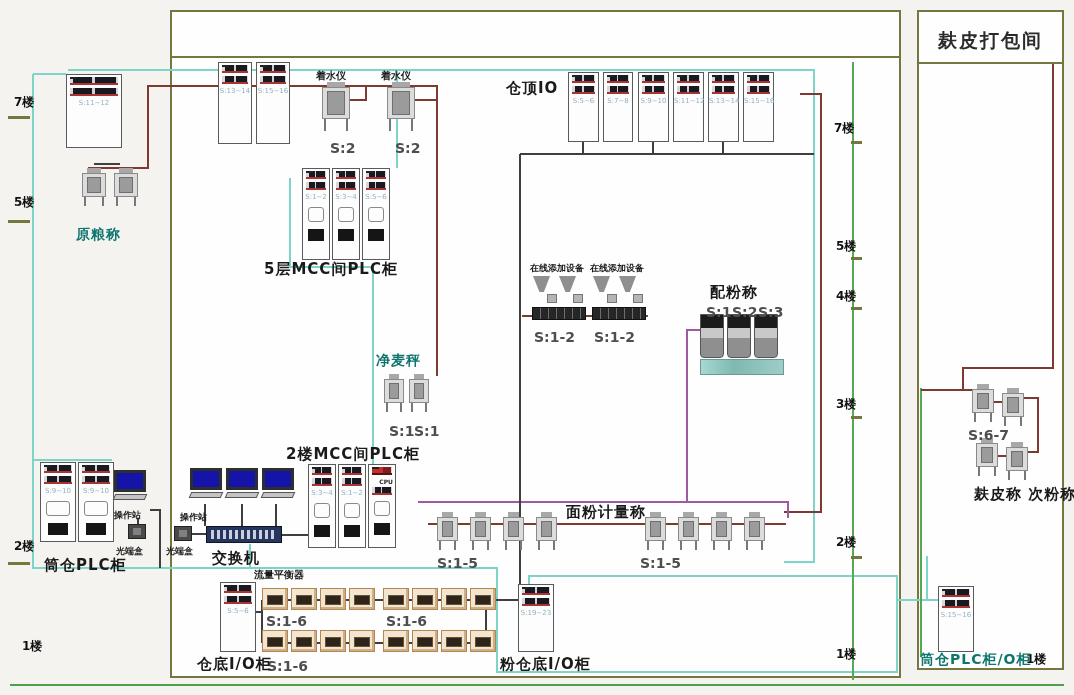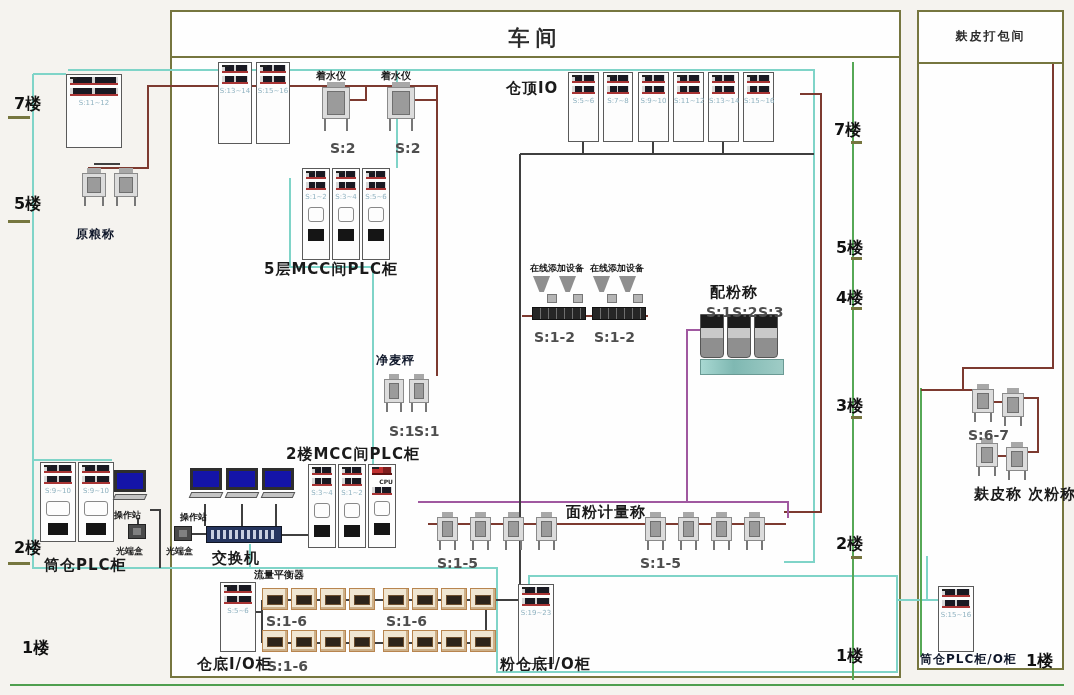--- a/index.html
+++ b/index.html
@@ -3,24 +3,24 @@
 <meta charset="utf-8">
 <style>
   *{box-sizing:border-box;margin:0;padding:0}
   html,body{width:1074px;height:695px}
   body{font-family:"DejaVu Sans","Liberation Sans",sans-serif;background:#f5f3ef;position:relative;overflow:hidden}
   .canvas{position:absolute;inset:0;width:1074px;height:695px}
   .wires{position:absolute;inset:0;z-index:1}
   .panel{position:absolute;background:#fefefe;border:2px solid #76763f;z-index:0}
   .panel-title{position:absolute;left:0;right:0;text-align:center;font-weight:bold;color:#2b2b2b;z-index:3;white-space:nowrap}
   .panel-sep{position:absolute;left:0;right:0;height:2px;background:#76763f;z-index:3}
-  .floor{position:absolute;font-weight:bold;font-size:16px;color:#111;z-index:4;white-space:nowrap}
+  .floor{position:absolute;font-weight:bold;font-size:12px;color:#111;z-index:4;white-space:nowrap}
   .tick{position:absolute;height:3px;background:#76763f;z-index:4}
   .t15{position:absolute;font-weight:bold;font-size:15px;color:#1a1a1a;z-index:5;white-space:nowrap;letter-spacing:1px}
-  .t14{position:absolute;font-weight:bold;font-size:12px;color:#0f172a;z-index:5;white-space:nowrap;letter-spacing:1px}
+  .t14{position:absolute;font-weight:bold;font-size:14px;color:#0f766e;z-index:5;white-space:nowrap;letter-spacing:1px}
   .t10{position:absolute;font-weight:bold;font-size:10px;color:#1a1a1a;z-index:5;white-space:nowrap}
   .t9{position:absolute;font-weight:bold;font-size:9px;color:#1a1a1a;z-index:5;white-space:nowrap}
   .slbl{position:absolute;font-size:14px;color:#4e4e4e;z-index:5;white-space:nowrap}
   
   .cab{position:absolute;background:#fdfdfd;border:1px solid #5a5a5a;padding-top:0;z-index:2}
   .cab::before{content:"";position:absolute;top:2px;left:3px;width:7px;height:2px;background:#222}
   .mod{display:block;height:8px;margin:2px 3px 3px;border-bottom:2px solid #a83434;
        background:linear-gradient(90deg,#d8d8d8 0 3px,#191922 3px 45%,#cfcfcf 45% 52%,#191922 52% 96%,#d8d8d8 96%)}
   .mod.red{background:linear-gradient(90deg,#c03030 0 55%,#7d1d1d 55% 96%,#d8d8d8 96%);border-bottom-color:#5e1010}
   .slab{display:block;font-weight:normal;font-size:7px;line-height:8px;color:#8fb2c0;text-align:center;margin-top:3px;font-style:normal}
@@ -117,25 +117,24 @@
       <path d="M262,600 H486 M262,643 H486 M262,600 V643 M486,600 V643 M486,600 H520"></path>
       <path d="M253,612 H262"></path>
       <path d="M150,510 H160 V568 M138,518 V526"></path>
       <path d="M282,535 H308"></path>
       <path d="M583,142 V154 M653,142 V154 M723,142 V154"></path>
       <path d="M94,164 H120"></path>
     </g>
   </svg>
 
   <div class="panel" style="left:170px;top:10px;width:731px;height:668px">
-    <div class="panel-title" style="top:12px;font-size:21px;letter-spacing:6px">车间</div>
     <div class="panel-sep" style="top:44px"></div>
   </div>
   <div class="panel" style="left:917px;top:10px;width:147px;height:660px">
-    <div class="panel-title" style="top:16px;font-size:12px;letter-spacing:2px">麸皮打包间</div>
+    <div class="panel-title" style="top:16px;font-size:19px;letter-spacing:2px">麸皮打包间</div>
     <div class="panel-sep" style="top:50px"></div>
   </div>
 
   <b class="floor" style="left:14px;top:94px">7楼</b>
   <i class="tick" style="left:8px;top:116px;width:22px"></i>
   <b class="floor" style="left:14px;top:194px">5楼</b>
   <i class="tick" style="left:8px;top:220px;width:22px"></i>
   <b class="floor" style="left:14px;top:538px">2楼</b>
   <i class="tick" style="left:8px;top:562px;width:22px"></i>
   <b class="floor" style="left:22px;top:638px">1楼</b>
@@ -416,21 +415,21 @@
   <div class="fb" style="left:470px;top:630px"></div>
   <b class="slbl" style="left:267px;top:658px">S:1-6</b>
 
   <div class="cab" style="left:220px;top:582px;width:36px;height:70px">
     <i class="mod"></i>
       <i class="mod"></i>
     <b class="slab">S:5~6</b>
   </div>
   <b class="t15" style="left:197px;top:655px">仓底I/O柜</b>
 
-  <div class="cab" style="left:518px;top:584px;width:36px;height:80px">
+  <div class="cab" style="left:518px;top:584px;width:36px;height:68px">
     <i class="mod"></i>
       <i class="mod"></i>
     <b class="slab">S:19~23</b>
   </div>
   <b class="t15" style="left:500px;top:655px">粉仓底I/O柜</b>
 
   <div class="scale" style="left:972px;top:384px;width:22px">
       <i class="cap"></i>
       <i class="sbody"></i>
       <i class="legs"></i>

